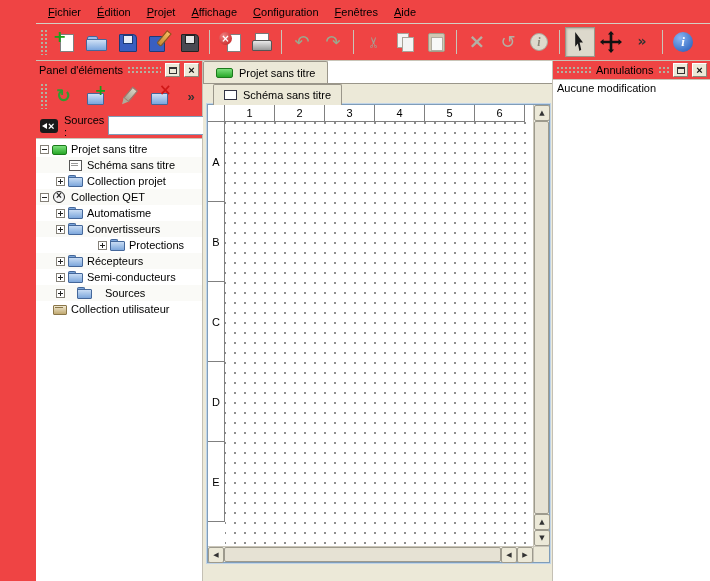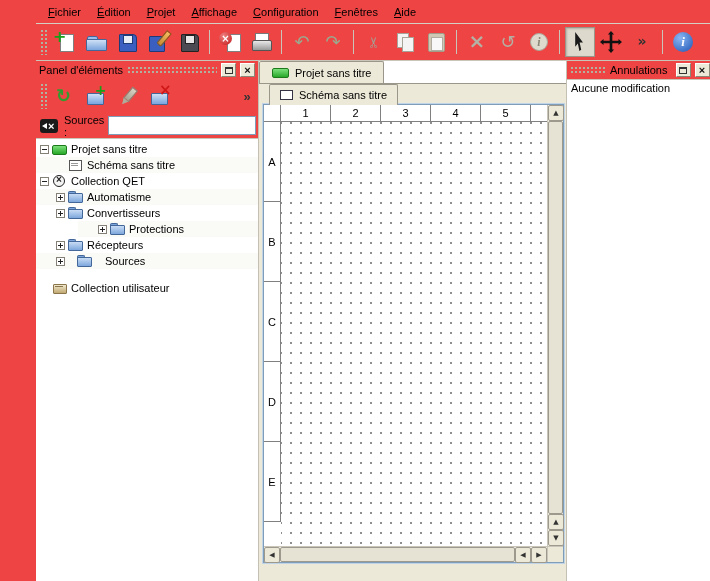--- a/index.html
+++ b/index.html
@@ -51,22 +51,22 @@
   .ti-info-gray::before { content:"i"; position:absolute; inset:3px; border-radius:50%; background:#dedacd; border:1px solid #aaa69a; color:#8a8678; font-size:12px; font-weight:bold; font-style:italic; text-align:center; line-height:16px; font-family:"Liberation Serif",serif; }
   .ti-cursor::before { content:""; position:absolute; left:6px; top:2px; width:12px; height:19px; background:#1a1a1a; clip-path:polygon(10% 0%,10% 78%,32% 60%,45% 100%,60% 93%,47% 55%,75% 55%); }
   .ti-move::before { content:""; position:absolute; inset:1px; background:#111; clip-path:polygon(50% 0%,36% 16%,44% 16%,44% 44%,16% 44%,16% 36%,0% 50%,16% 64%,16% 56%,44% 56%,44% 84%,36% 84%,50% 100%,64% 84%,56% 84%,56% 56%,84% 56%,84% 64%,100% 50%,84% 36%,84% 44%,56% 44%,56% 16%,64% 16%); }
   .ti-chevron::before { content:"\00bb"; display:block; text-align:center; font-size:14px; font-weight:bold; line-height:22px; color:#333; }
   .ti-info-blue::before { content:"i"; position:absolute; inset:2px; border-radius:50%; background:radial-gradient(circle at 35% 30%,#8ab6f4,#1c54b4); color:#fff; font-size:13px; font-weight:bold; font-style:italic; text-align:center; line-height:19px; font-family:"Liberation Serif",serif; }
 
   
   .main { flex:1; display:flex; min-height:0; }
 
   
-  .left-dock { width:223px; flex:none; display:flex; flex-direction:column; border-right:1px solid #c4c0b4; }
-  .right-dock { width:144px; flex:none; display:flex; flex-direction:column; border-left:1px solid #c4c0b4; }
+  .left-dock { width:167px; flex:none; display:flex; flex-direction:column; border-right:1px solid #c4c0b4; }
+  .right-dock { width:158px; flex:none; display:flex; flex-direction:column; border-left:1px solid #c4c0b4; }
   .dock-titlebar { height:18px; flex:none; display:flex; align-items:center; gap:4px; padding:1px 3px; }
   .dock-title { white-space:nowrap; }
   .dock-handle { flex:1; height:8px; background-image:radial-gradient(circle,#b4b0a0 1px,transparent 1.2px); background-size:4px 4px; }
   .dock-handle.lead { flex:none; width:36px; }
   .dock-btn { width:15px; height:14px; background:#ece9d8; border:1px solid; border-color:#fff #8a8678 #8a8678 #fff; display:flex; align-items:center; justify-content:center; flex:none; }
   .float-glyph { width:8px; height:7px; border:1px solid #333; border-top:2px solid #333; display:block; }
   .close-glyph::before { content:"\00d7"; font-size:11px; font-weight:bold; line-height:10px; color:#111; }
 
   .dock-toolbar { height:34px; flex:none; display:flex; align-items:center; padding:2px 3px; }
   .dk-buttons { display:flex; align-items:center; gap:5px; }
@@ -266,20 +266,25 @@
           <div class="tree-row" style="padding-left: 4px;">
             <span class="exp exp-minus"></span>
             <span class="tri tri-project"></span>
             <span class="tree-label">Projet sans titre</span>
           </div>
           <div class="tree-row" style="padding-left: 20px;">
             <span class="exp-spacer"></span>
             <span class="tri tri-schema"></span>
             <span class="tree-label">Schéma sans titre</span>
           </div>
+          <div class="tree-row" style="padding-left: 20px;">
+            <span class="exp exp-plus"></span>
+            <span class="tri tri-folder"></span>
+            <span class="tree-label">Collection projet</span>
+          </div>
           <div class="tree-row" style="padding-left: 4px;">
             <span class="exp exp-minus"></span>
             <span class="tri tri-qet"></span>
             <span class="tree-label">Collection QET</span>
           </div>
           <div class="tree-row" style="padding-left: 20px;">
             <span class="exp exp-plus"></span>
             <span class="tri tri-folder"></span>
             <span class="tree-label">Automatisme</span>
           </div>
@@ -291,26 +296,31 @@
           <div class="tree-row" style="padding-left: 20px; margin-left: 42px;">
             <span class="exp exp-plus"></span>
             <span class="tri tri-folder"></span>
             <span class="tree-label">Protections</span>
           </div>
           <div class="tree-row" style="padding-left: 20px;">
             <span class="exp exp-plus"></span>
             <span class="tri tri-folder"></span>
             <span class="tree-label">Récepteurs</span>
           </div>
+          <div class="tree-row" style="padding-left: 20px;">
+            <span class="exp exp-plus"></span>
+            <span class="tri tri-folder"></span>
+            <span class="tree-label">Semi-conducteurs</span>
+          </div>
           <div class="tree-row" style="padding-left: 20px; gap: 9px;">
             <span class="exp exp-plus"></span>
             <span class="tri tri-folder"></span>
             <span class="tree-label">Sources</span>
           </div>
-          <div class="tree-row" style="padding-left: 4px; margin-top: 11px;">
+          <div class="tree-row" style="padding-left: 4px;">
             <span class="exp-spacer"></span>
             <span class="tri tri-user"></span>
             <span class="tree-label">Collection utilisateur</span>
           </div>
         </div>
     </div>
 
     <div class="mdi">
       <div class="mdi-tabbar">
         <div class="mdi-tab">

